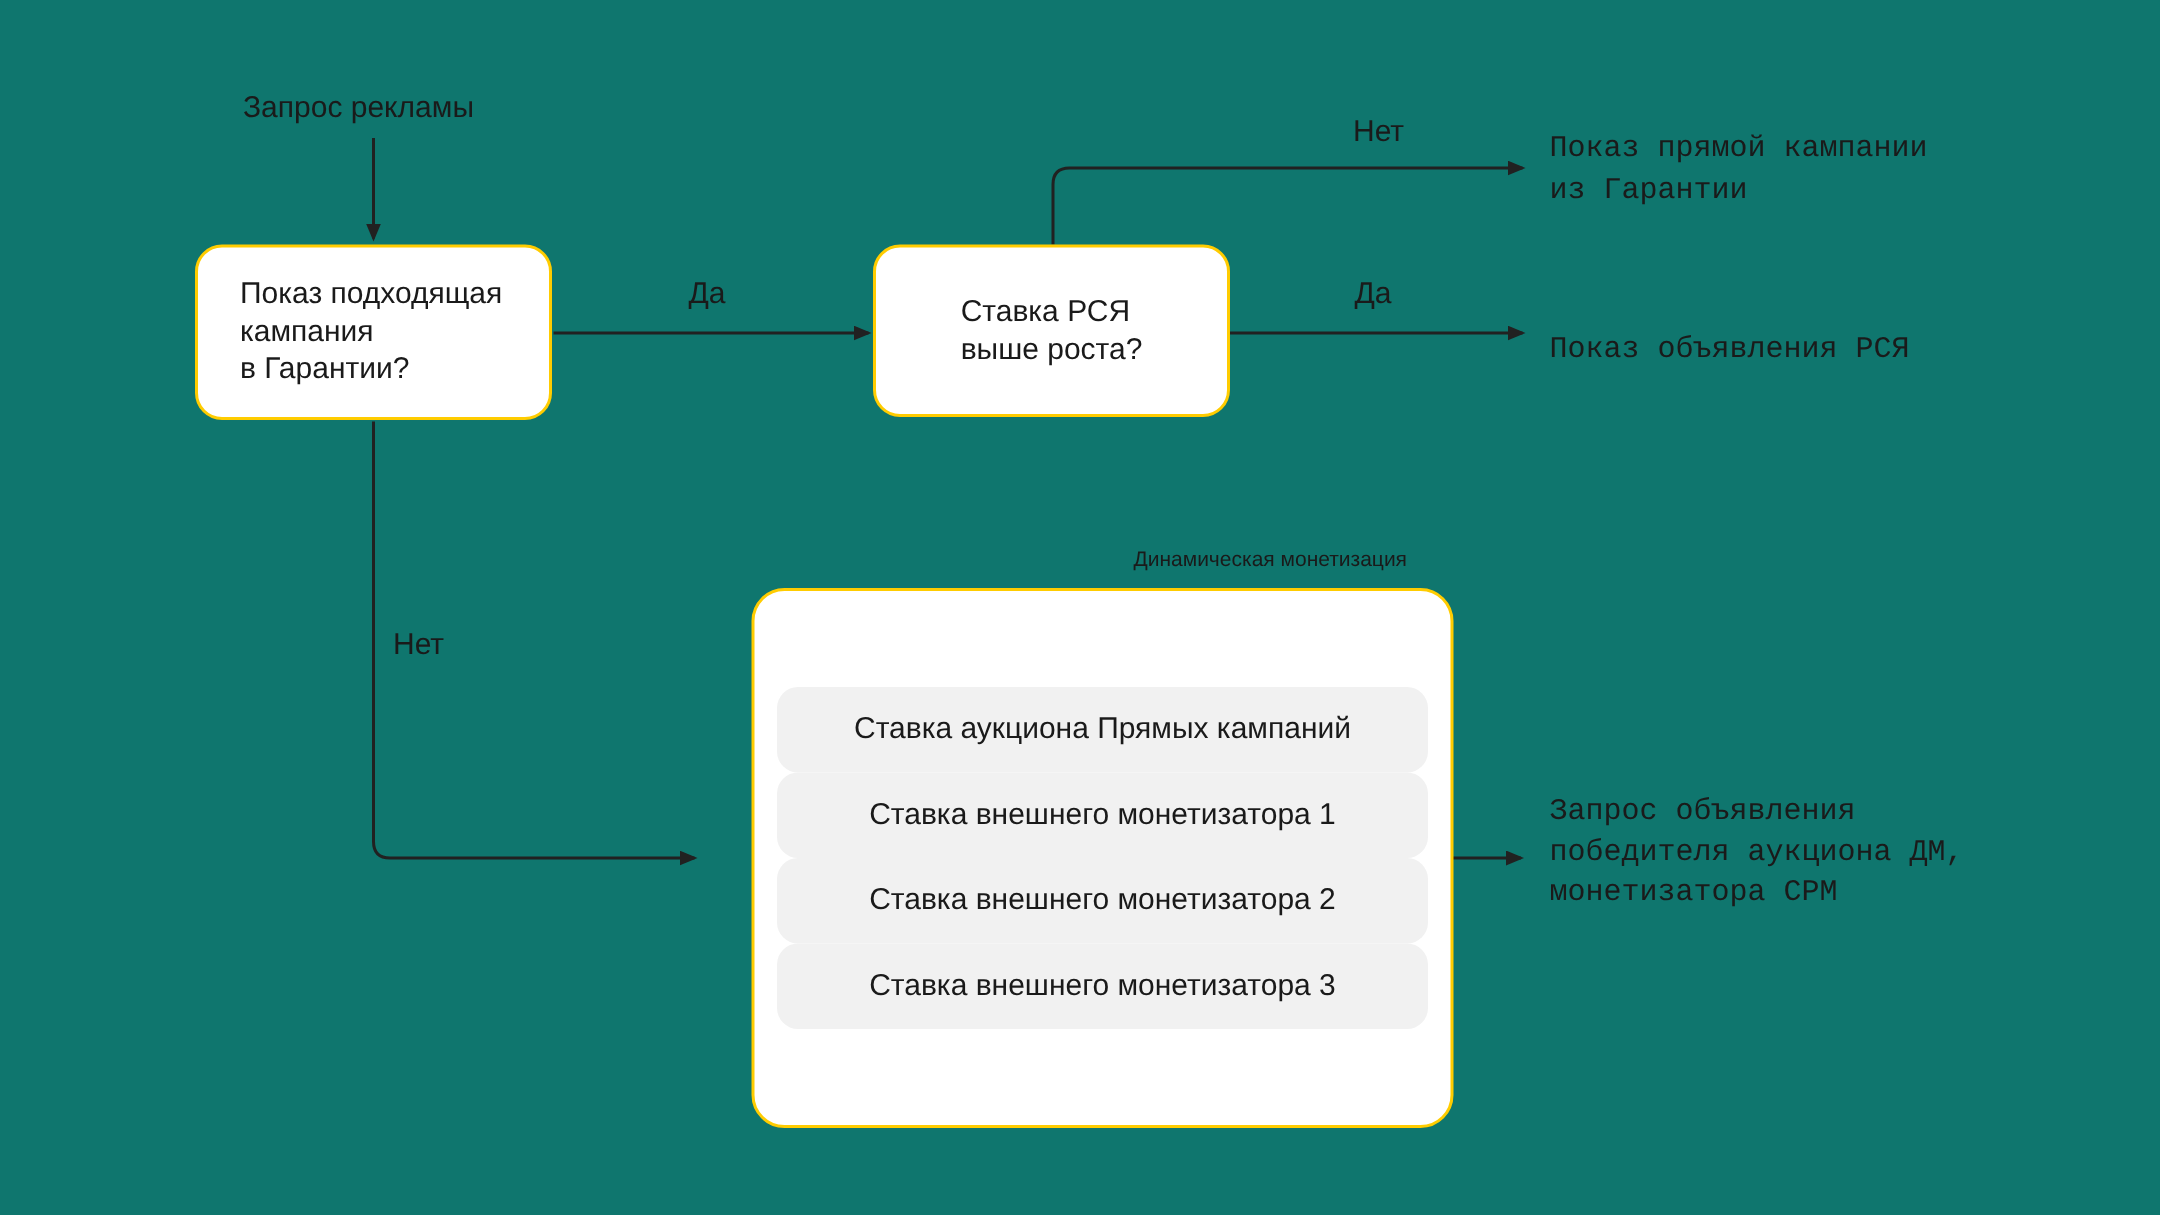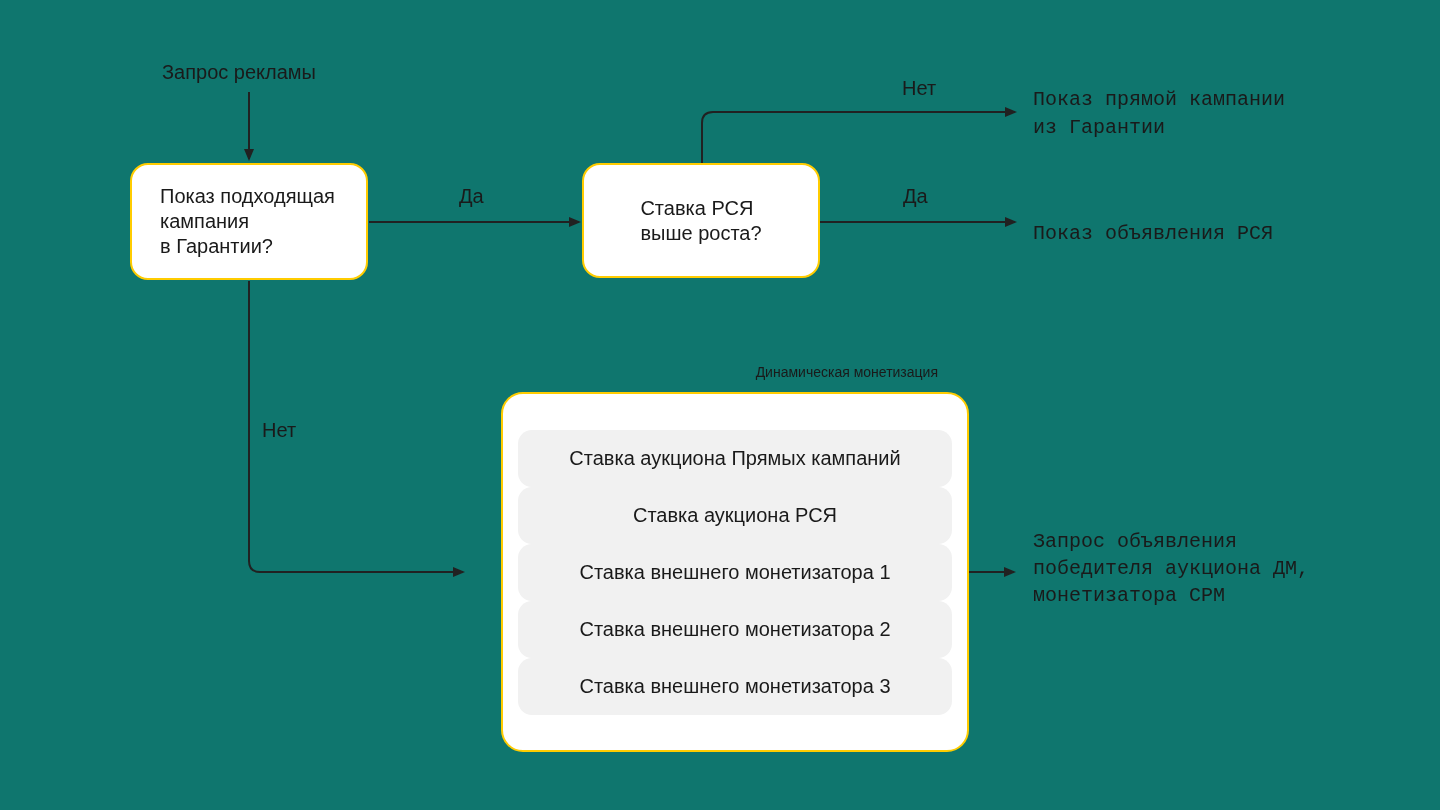--- a/index.html
+++ b/index.html
@@ -136,19 +136,18 @@
   <div class="abs output" id="output-rsya">Показ объявления РСЯ</div>
   <div class="abs output" id="output-dm">
     <div>Запрос объявления</div>
     <div>победителя аукциона ДМ,</div>
     <div>монетизатора CPM</div>
   </div>
 
   <div class="abs lbl" id="dm-title">Динамическая монетизация</div>
   <div class="abs" id="dm-box">
     <div class="dm-item">Ставка аукциона Прямых кампаний</div>
-    <div class="dm-item">Ставка аукциона РСЯ</div>
     <div class="dm-item">Ставка внешнего монетизатора 1</div>
     <div class="dm-item">Ставка внешнего монетизатора 2</div>
     <div class="dm-item">Ставка внешнего монетизатора 3</div>
   </div>
 
 </div>
 
 </body></html>

